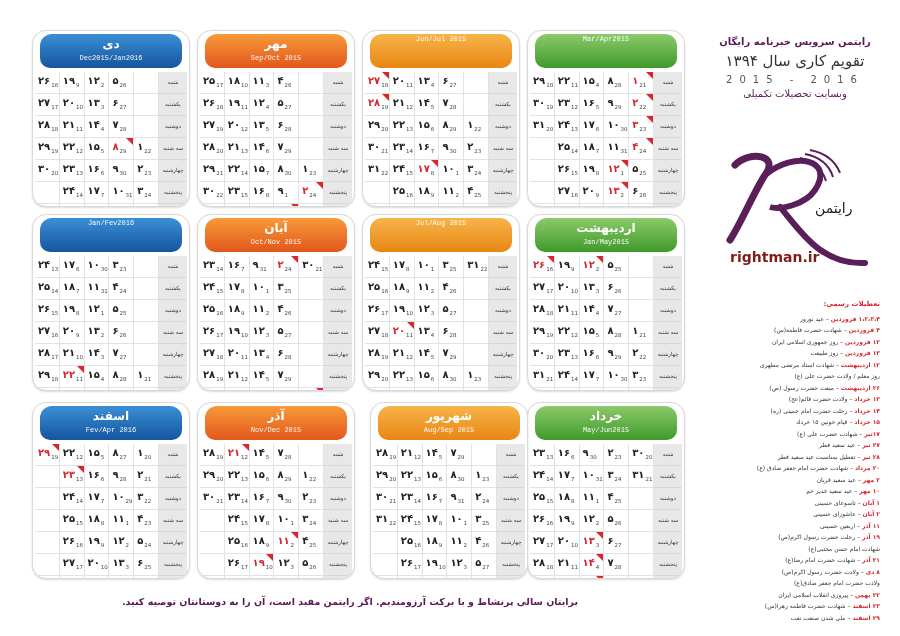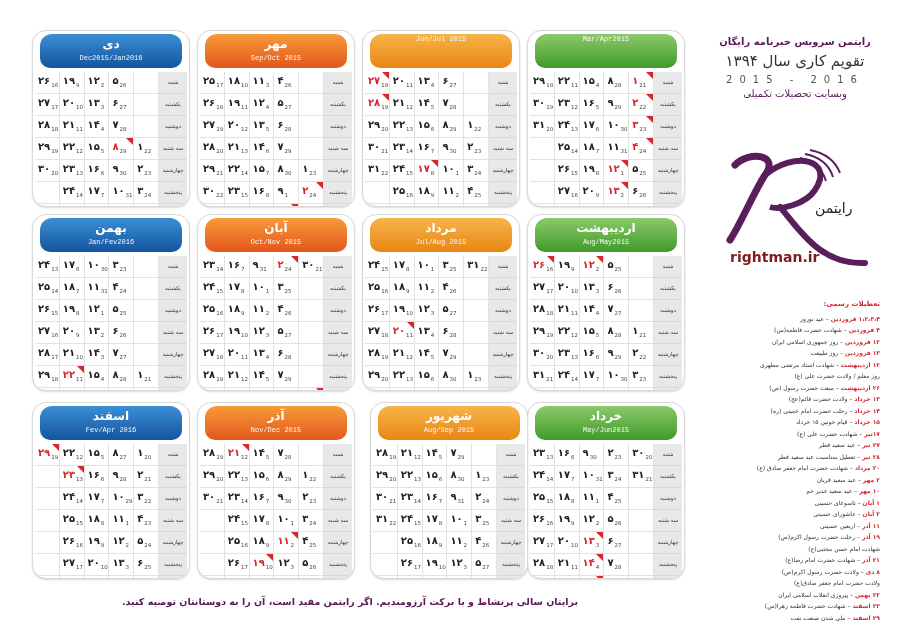--- a/index.html
+++ b/index.html
@@ -229,21 +229,21 @@
         <div class="cell h"></div>
         <div class="cell h"></div>
         <div class="cell h"></div>
         <div class="cell h"></div>
         <div class="dlabel">جمعه</div>
       </div>
     </div>
     <div class="month" style="left: 527px; top: 214px;">
       <div class="mhead green">
     <span class="fa">اردیبهشت</span>
-    <span class="en">Aug/May2015</span>
+    <span class="en">Jan/May2015</span>
       </div>
       <div class="grid">
         <div class="cell h f"><span class="p">۲۶</span><span class="g">16</span></div>
         <div class="cell"><span class="p">۱۹</span><span class="g">9</span></div>
         <div class="cell h f"><span class="p">۱۲</span><span class="g">2</span></div>
         <div class="cell"><span class="p">۵</span><span class="g">25</span></div>
         <div class="cell"></div>
         <div class="dlabel">شنبه</div>
         <div class="cell"><span class="p">۲۷</span><span class="g">17</span></div>
         <div class="cell"><span class="p">۲۰</span><span class="g">10</span></div>
@@ -278,21 +278,20 @@
         <div class="cell"></div>
         <div class="cell h"></div>
         <div class="cell h"></div>
         <div class="cell h"></div>
         <div class="cell h"></div>
         <div class="dlabel">جمعه</div>
       </div>
     </div>
     <div class="month" style="left: 362px; top: 214px;">
       <div class="mhead amber">
-    <span class="fa">مرداد</span>
     <span class="en">Jul/Aug 2015</span>
       </div>
       <div class="grid">
         <div class="cell"><span class="p">۲۴</span><span class="g">15</span></div>
         <div class="cell"><span class="p">۱۷</span><span class="g">8</span></div>
         <div class="cell"><span class="p">۱۰</span><span class="g">1</span></div>
         <div class="cell"><span class="p">۳</span><span class="g">25</span></div>
         <div class="cell"><span class="p">۳۱</span><span class="g">22</span></div>
         <div class="dlabel">شنبه</div>
         <div class="cell"><span class="p">۲۵</span><span class="g">16</span></div>
@@ -378,21 +377,20 @@
         <div class="cell h"></div>
         <div class="cell h"></div>
         <div class="cell h"></div>
         <div class="cell h"></div>
         <div class="cell h f"></div>
         <div class="dlabel">جمعه</div>
       </div>
     </div>
     <div class="month" style="left: 32px; top: 214px;">
       <div class="mhead blue">
-    <span class="fa">بهمن</span>
     <span class="en">Jan/Fev2016</span>
       </div>
       <div class="grid">
         <div class="cell"><span class="p">۲۴</span><span class="g">13</span></div>
         <div class="cell"><span class="p">۱۷</span><span class="g">6</span></div>
         <div class="cell"><span class="p">۱۰</span><span class="g">30</span></div>
         <div class="cell"><span class="p">۳</span><span class="g">23</span></div>
         <div class="cell"></div>
         <div class="dlabel">شنبه</div>
         <div class="cell"><span class="p">۲۵</span><span class="g">14</span></div>

